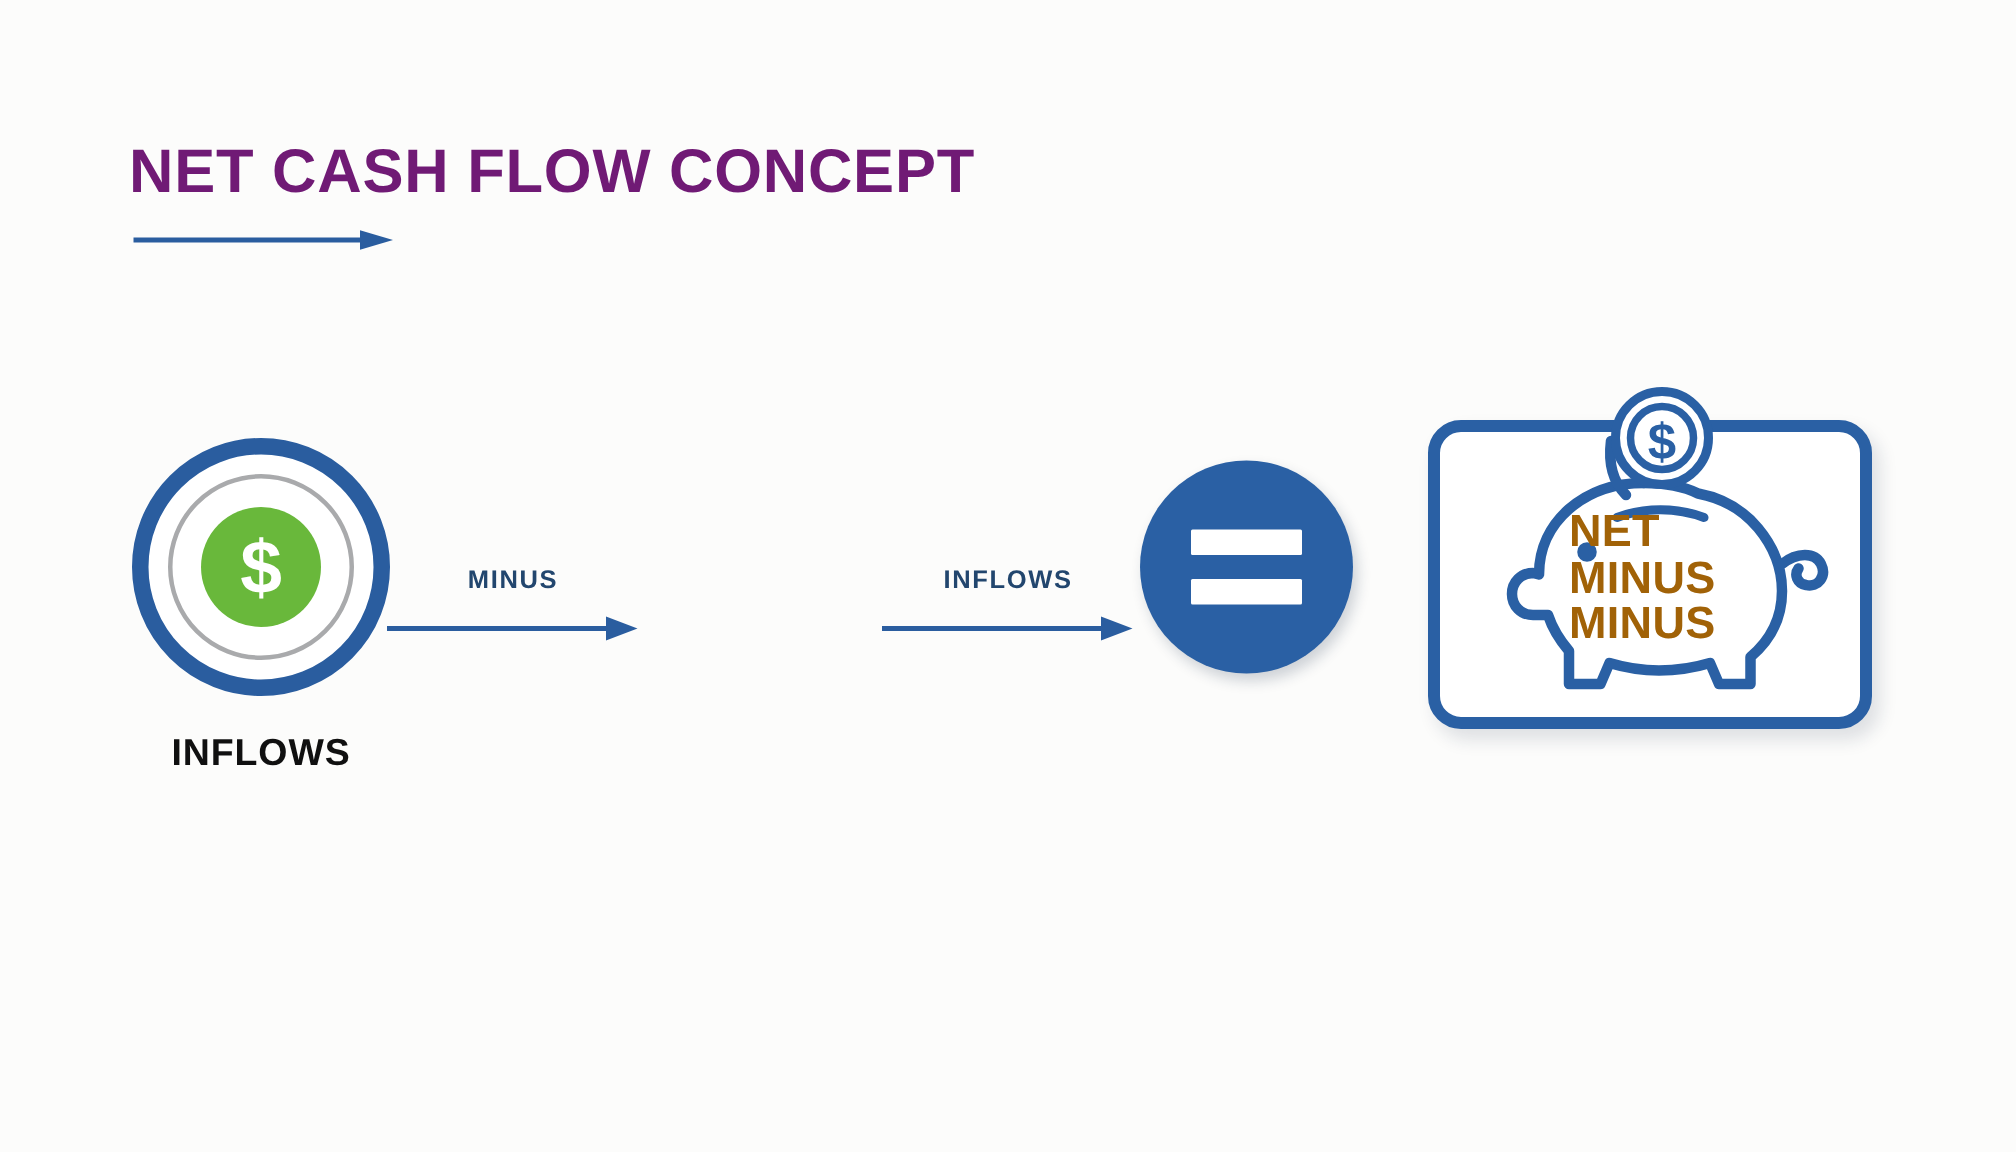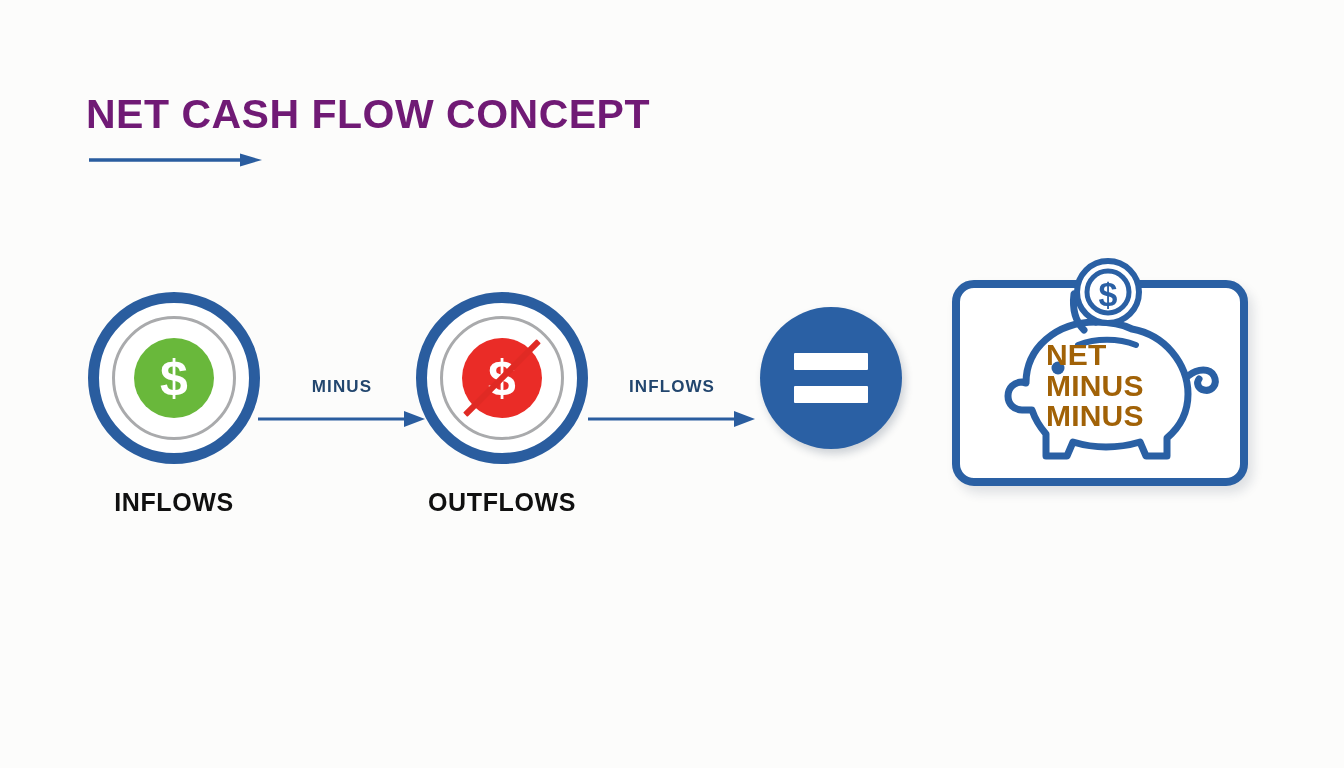--- a/index.html
+++ b/index.html
@@ -214,31 +214,20 @@
   </div>
 
   <div class="connector" style="left:258px; top:352px; width:168px;">
     <div class="connector-label">MINUS</div>
     <svg width="168" height="60" viewBox="0 0 168 60">
       <line x1="0" y1="36" x2="150" y2="36" stroke="#2a5d9f" stroke-width="3.2"></line>
       <polygon points="146,28 167,36 146,44" fill="#2a5d9f"></polygon>
     </svg>
   </div>
 
-  <div class="node" style="left:416px; top:292px;">
-    <div class="ring-node">
-      <div class="ring-inner">
-        <div class="coin-fill coin-red">
-          <span class="dollar-glyph">$</span>
-          <span class="slash"></span>
-        </div>
-      </div>
-    </div>
-    <div class="node-caption">OUTFLOWS</div>
-  </div>
 
   <div class="connector" style="left:588px; top:352px; width:168px;">
     <div class="connector-label">INFLOWS</div>
     <svg width="168" height="60" viewBox="0 0 168 60">
       <line x1="0" y1="36" x2="150" y2="36" stroke="#2a5d9f" stroke-width="3.2"></line>
       <polygon points="146,28 167,36 146,44" fill="#2a5d9f"></polygon>
     </svg>
   </div>
 
   <div id="equals-badge" style="left:760px; top:307px;">

